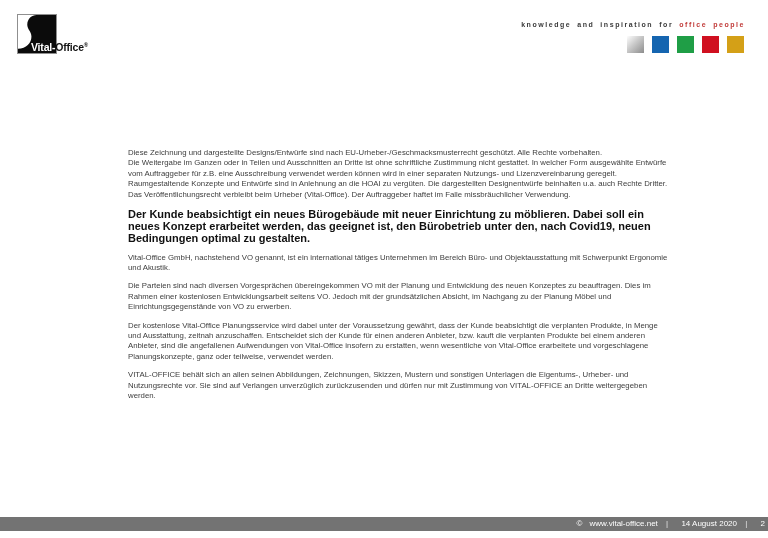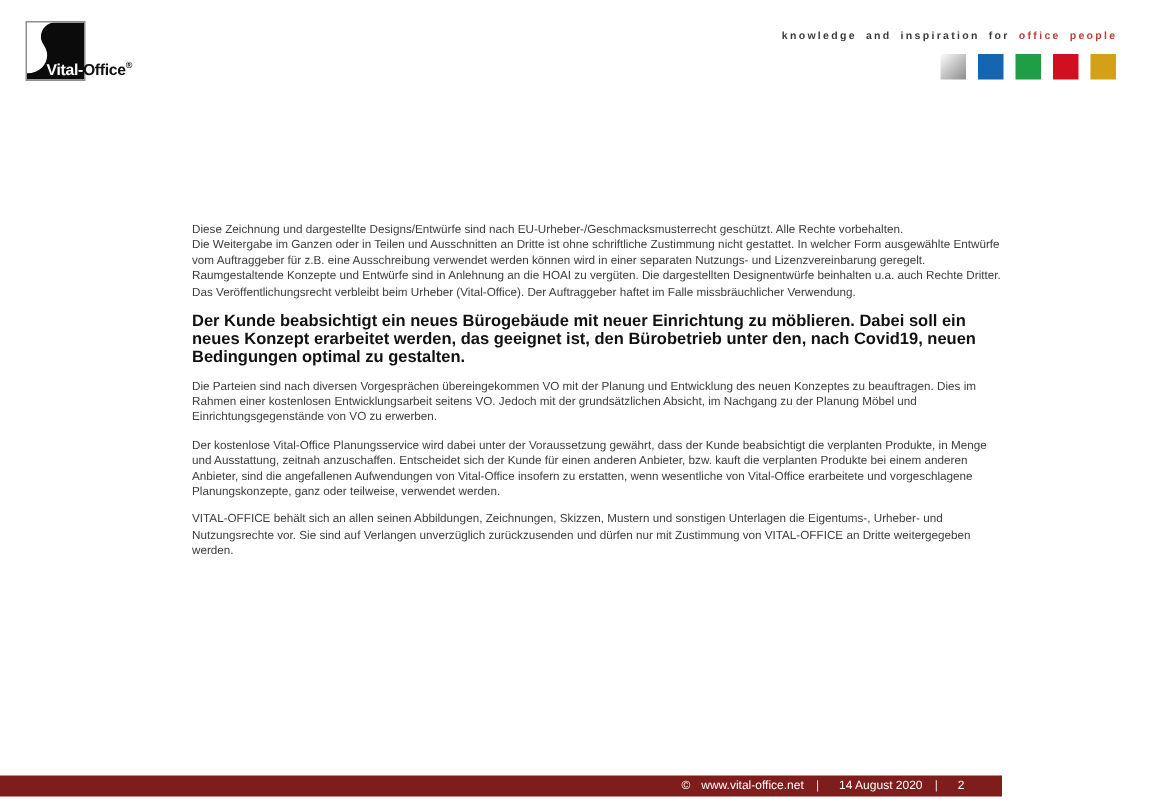--- a/index.html
+++ b/index.html
@@ -37,23 +37,23 @@
   }
   .para{
     font-size:7.8px;line-height:10.4px;margin:0 0 8px 0;white-space:pre-wrap;
   }
   .para.emphasis{
     font-size:11px;line-height:12.2px;font-weight:bold;color:#111111;
     margin:2px 0 8px 0;
   }
   
   .footer{
-    position:absolute;left:0;top:517px;width:668px;height:14px;
-    background:#7f1d1d;color:#ffffff;font-size:8px;line-height:14px;
-    text-align:right;box-sizing:border-box;padding-right:25px;white-space:nowrap;
+    position:absolute;left:0;top:517px;width:768px;height:14px;
+    background:#737373;color:#ffffff;font-size:8px;line-height:14px;
+    text-align:right;box-sizing:border-box;padding-right:3px;white-space:nowrap;
   }
   .footer .f-item{margin-left:5px;}
   .footer .sep{margin:0 6px;color:#e6e6e6;}
 </style>
 </head>
 <body>
 
 <div class="page">
 
   <div class="logo-square">
@@ -70,20 +70,21 @@
     <span class="sq" style="background:#1565b0"></span>
     <span class="sq" style="background:#1f9e46"></span>
     <span class="sq" style="background:#d01020"></span>
     <span class="sq" style="background:#d4a017"></span>
   </div>
 
   <div class="doc">
     <p class="para">Diese Zeichnung und dargestellte Designs/Entwürfe sind nach EU-Urheber-/Geschmacksmusterrecht geschützt. Alle Rechte vorbehalten.
 Die Weitergabe im Ganzen oder in Teilen und Ausschnitten an Dritte ist ohne schriftliche Zustimmung nicht gestattet. In welcher Form ausgewählte Entwürfe vom Auftraggeber für z.B. eine Ausschreibung verwendet werden können wird in einer separaten Nutzungs- und Lizenzvereinbarung geregelt. Raumgestaltende Konzepte und Entwürfe sind in Anlehnung an die HOAI zu vergüten. Die dargestellten Designentwürfe beinhalten u.a. auch Rechte Dritter. Das Veröffentlichungsrecht verbleibt beim Urheber (Vital-Office). Der Auftraggeber haftet im Falle missbräuchlicher Verwendung.</p>
     <p class="para emphasis">Der Kunde beabsichtigt ein neues Bürogebäude mit neuer Einrichtung zu möblieren. Dabei soll ein neues Konzept erarbeitet werden, das geeignet ist, den Bürobetrieb unter den, nach Covid19, neuen Bedingungen optimal zu gestalten.</p>
+    <p class="para">Vital-Office GmbH, nachstehend VO genannt, ist ein international tätiges Unternehmen im Bereich Büro- und Objektausstattung mit Schwerpunkt Ergonomie und Akustik.</p>
     <p class="para">Die Parteien sind nach diversen Vorgesprächen übereingekommen VO mit der Planung und Entwicklung des neuen Konzeptes zu beauftragen. Dies im Rahmen einer kostenlosen Entwicklungsarbeit seitens VO. Jedoch mit der grundsätzlichen Absicht, im Nachgang zu der Planung Möbel und Einrichtungsgegenstände von VO zu erwerben.</p>
     <p class="para">Der kostenlose Vital-Office Planungsservice wird dabei unter der Voraussetzung gewährt, dass der Kunde beabsichtigt die verplanten Produkte, in Menge und Ausstattung, zeitnah anzuschaffen. Entscheidet sich der Kunde für einen anderen Anbieter, bzw. kauft die verplanten Produkte bei einem anderen Anbieter, sind die angefallenen Aufwendungen von Vital-Office insofern zu erstatten, wenn wesentliche von Vital-Office erarbeitete und vorgeschlagene Planungskonzepte, ganz oder teilweise, verwendet werden.</p>
     <p class="para">VITAL-OFFICE behält sich an allen seinen Abbildungen, Zeichnungen, Skizzen, Mustern und sonstigen Unterlagen die Eigentums-, Urheber- und Nutzungsrechte vor. Sie sind auf Verlangen unverzüglich zurückzusenden und dürfen nur mit Zustimmung von VITAL-OFFICE an Dritte weitergegeben werden.</p>
   </div>
 
   <div class="footer">
     <span class="f-item">©</span>
     <span class="f-item">www.vital-office.net</span>
     <span class="sep">|</span>
     <span class="f-item">14 August 2020</span>

